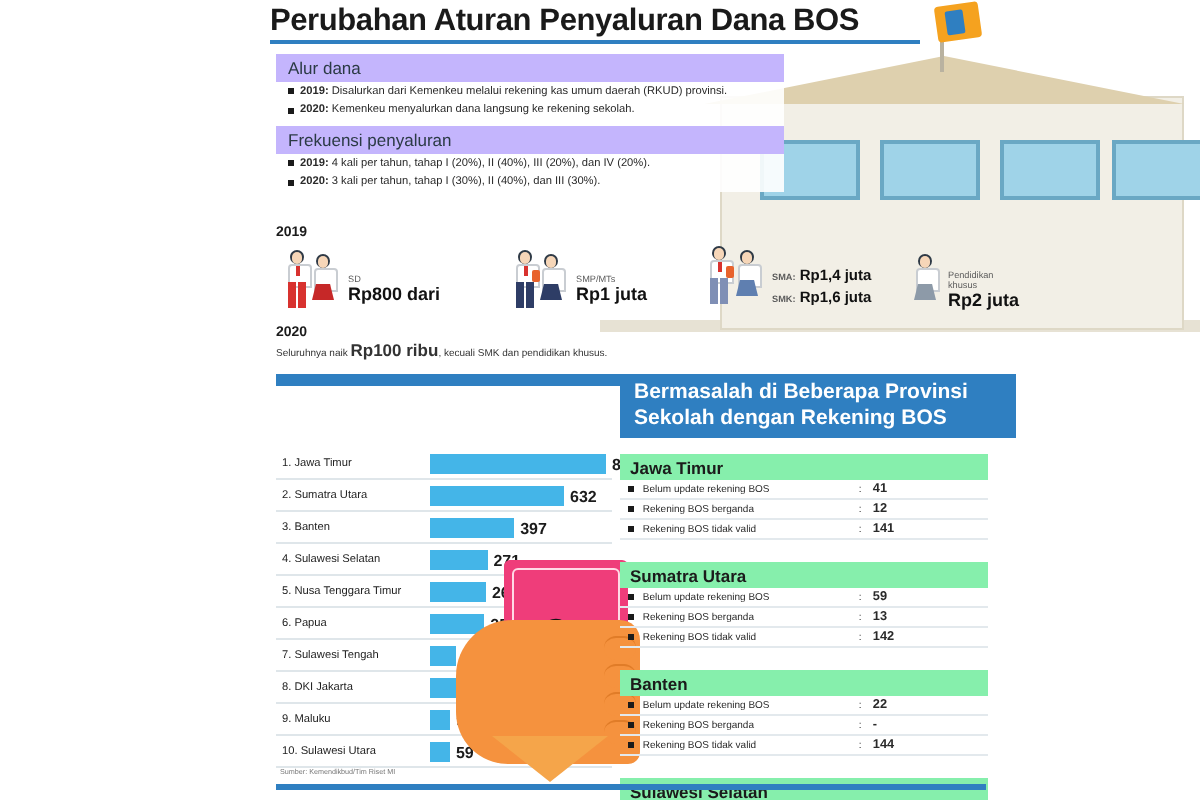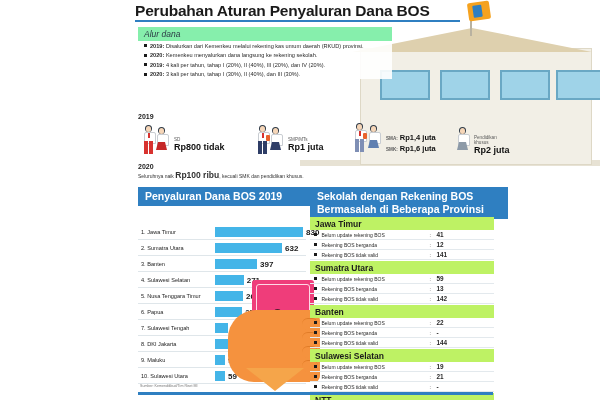--- a/index.html
+++ b/index.html
@@ -50,22 +50,22 @@
   
   .blue-head{
     background:#2f7fc1;color:#fff;font-weight:bold;
     padding:3px 7px;font-size:10.5px;line-height:1.25;
   }
   .panel{position:absolute;background:rgba(255,255,255,.9);}
 
   
   .sec1{left:138px;top:24px;width:254px;}
   .sub-head{
-    background:#86efac;color:#2b3a45;font-size:8.5px;
-    padding:2px 6px;margin-top:3px;font-style:italic;
+    background:#c4b5fd;color:#2b3a45;font-size:8.5px;
+    padding:2px 6px;margin-top:3px;
   }
   .li{
     display:flex;gap:3px;align-items:flex-start;
     font-size:5.6px;color:#2a2a2a;line-height:1.5;padding:1px 6px 0 6px;
   }
   .li .bullet{width:3px;height:3px;background:#1b1b1b;margin-top:2.4px;flex:none;}
   .li b{font-weight:bold;}
 
   
   .sec2{left:138px;top:99px;width:254px;}
@@ -119,21 +119,21 @@
     position:absolute;left:246px;top:368px;width:0;height:0;
     border-left:29px solid transparent;border-right:29px solid transparent;
     border-top:23px solid #f5a54a;
   }
 
   
   .prov-head{position:absolute;left:310px;top:187px;width:184px;}
   .prov-box{position:absolute;left:310px;top:216px;width:184px;}
   .prov-name{
     font-size:8.5px;font-weight:bold;color:#1b1b1b;
-    background:#bef264;padding:1.5px 5px;margin-top:1px;
+    background:#86efac;padding:1.5px 5px;margin-top:11px;
   }
   .prow{
     display:flex;align-items:center;font-size:5px;color:#2a2a2a;
     border-bottom:1px solid #e3e9ed;padding:1px 4px;
   }
   .prow .bullet{width:3.4px;height:3.4px;background:#1b1b1b;margin-right:4px;flex:none;}
   .prow .ptxt{width:108px;white-space:nowrap;}
   .prow .colon{width:7px;}
   .prow .pval{font-size:6.4px;font-weight:bold;}
 </style>
@@ -164,20 +164,21 @@
       <span class="bullet"></span>
       <span><b>2019:</b>
       <span>Disalurkan dari Kemenkeu melalui rekening kas umum daerah (RKUD) provinsi.</span></span>
     </div>
     <div class="li">
       <span class="bullet"></span>
       <span><b>2020:</b>
       <span>Kemenkeu menyalurkan dana langsung ke rekening sekolah.</span></span>
     </div>
 
+    <div class="sub-head">Frekuensi penyaluran</div>
     <div class="li">
       <span class="bullet"></span>
       <span><b>2019:</b>
       <span>4 kali per tahun, tahap I (20%), II (40%), III (20%), dan IV (20%).</span></span>
     </div>
     <div class="li">
       <span class="bullet"></span>
       <span><b>2020:</b>
       <span>3 kali per tahun, tahap I (30%), II (40%), dan III (30%).</span></span>
     </div>
@@ -198,21 +199,21 @@
         </div>
     </div>
     <div class="kid" style="left:17px;top:14px">
       <div class="head"></div>
         <div class="face"></div>
         <div class="shirt"></div>
       <div class="skirt" style="background:#c62828"></div>
     </div>
     <div class="grp" style="left:36px;top:24px">
       <div class="cap">SD</div>
-      <div class="amt">Rp800 tidak</div>
+      <div class="amt">Rp800 dari</div>
     </div>
 
     <div class="kid" style="left:118px;top:12px">
       <div class="head"></div>
         <div class="face"></div>
         <div class="shirt"></div>
         <div class="tie"></div>
       <div class="legs">
           <i style="background:#2e3d66"></i>
           <i style="background:#2e3d66"></i>
@@ -270,21 +271,20 @@
     </div>
   </div>
 
   <div class="yr" style="left:138px;top:163px">2020</div>
   <div class="note2020">
     <span>Seluruhnya naik</span>
     <b>Rp100 ribu</b><span>, kecuali SMK dan pendidikan khusus.</span>
   </div>
 
   <div class="blue-head chart-head">
-    <div>Penyaluran Dana BOS 2019</div>
   </div>
   <div class="chart-box" id="chart-box">
       <div class="row">
         <div class="lab">1. Jawa Timur</div>
         <div class="barwrap">
           <div class="bar" style="width:88px;background:#44b5e8"></div>
           <div class="val" style="left:91px">830</div>
         </div>
       </div>
       <div class="row">
@@ -357,22 +357,22 @@
     </div>
   <div class="hand">
     <div class="finger" style="top:8px"></div>
     <div class="finger" style="top:22px"></div>
     <div class="finger" style="top:36px"></div>
     <div class="finger" style="top:50px"></div>
   </div>
   <div class="arrow-down"></div>
 
   <div class="blue-head prov-head">
+    <div>Bermasalah di Beberapa Provinsi</div>
     <div>Sekolah dengan Rekening BOS</div>
-    <div>Bermasalah di Beberapa Provinsi</div>
   </div>
   <div class="prov-box" id="prov-box">
       <div class="prov-name">Jawa Timur</div>
       <div class="prow">
         <span class="bullet"></span>
         <span class="ptxt">Belum update rekening BOS</span>
         <span class="colon">:</span>
         <span class="pval">41</span>
       </div>
       <div class="prow">

